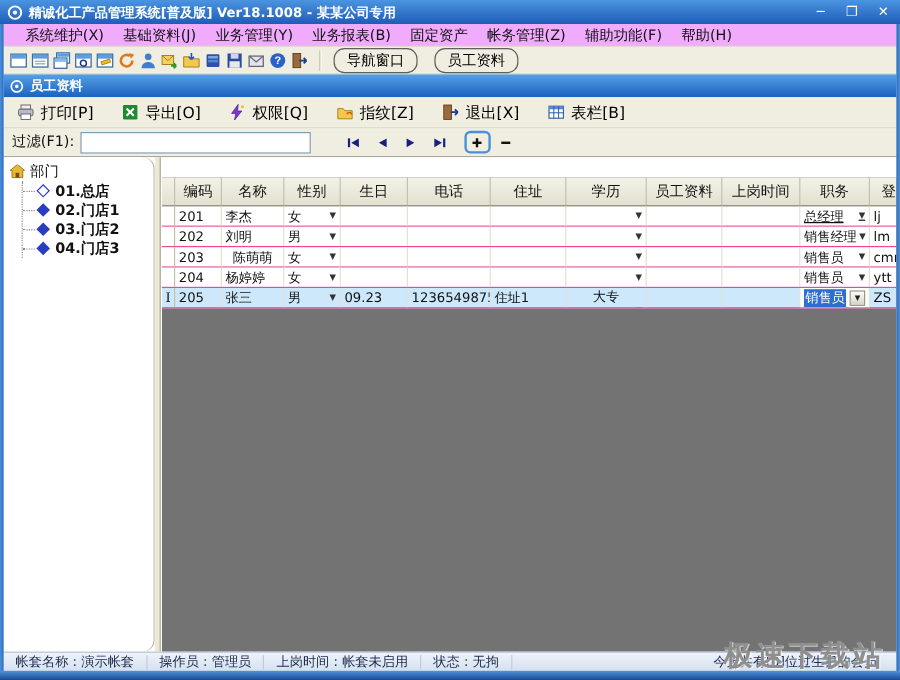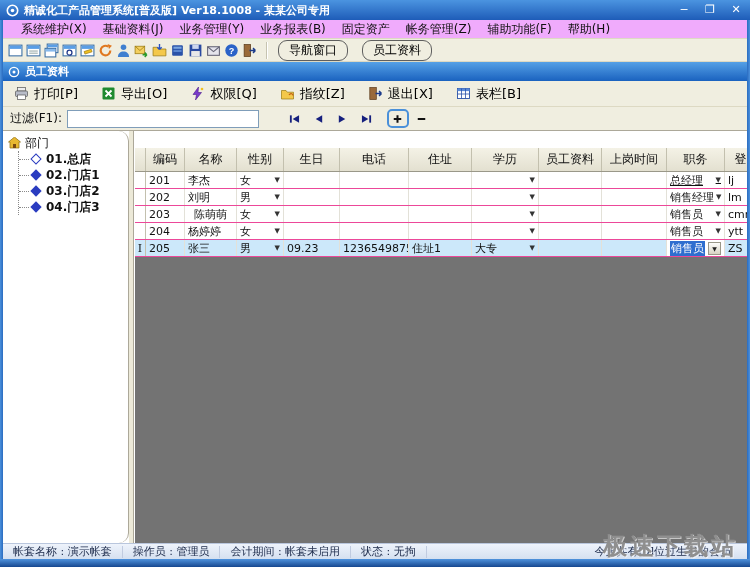--- a/index.html
+++ b/index.html
@@ -550,21 +550,21 @@
           </div>
           <div class="g-cell" style="width: 56px;">
             <span>09.23</span>
           </div>
           <div class="g-cell" style="width: 69px;">
             <span>12365498751</span>
           </div>
           <div class="g-cell" style="width: 63px;">
             <span>住址1</span>
           </div>
-          <div class="g-cell" style="width: 67px;">
+          <div class="g-cell" style="width: 67px; flex-direction: column;">
             <span>大专</span>
             <span class="dd">▼</span>
           </div>
           <div class="g-cell" style="width: 63px;">
             <span></span>
           </div>
           <div class="g-cell" style="width: 65px;">
             <span></span>
           </div>
           <div class="g-cell sel-cell" style="width: 58px;">
@@ -575,18 +575,18 @@
             <span>ZS</span>
           </div>
         </div>
       </div>
   </div>
 </div>
 
 <div class="statusbar" id="statusbar">
     <span class="sb-field">帐套名称 : 演示帐套</span>
     <span class="sb-field">操作员 : 管理员</span>
-    <span class="sb-field">会计期间 : 帐套未启用</span>
+    <span class="sb-field">上岗时间 : 帐套未启用</span>
     <span class="sb-field">状态 : 无拘</span>
     <span class="sb-field">今天共有[0]位过生日的会员</span>
   </div>
 
 <div class="watermark">极速下载站</div>
 
 </body></html>

